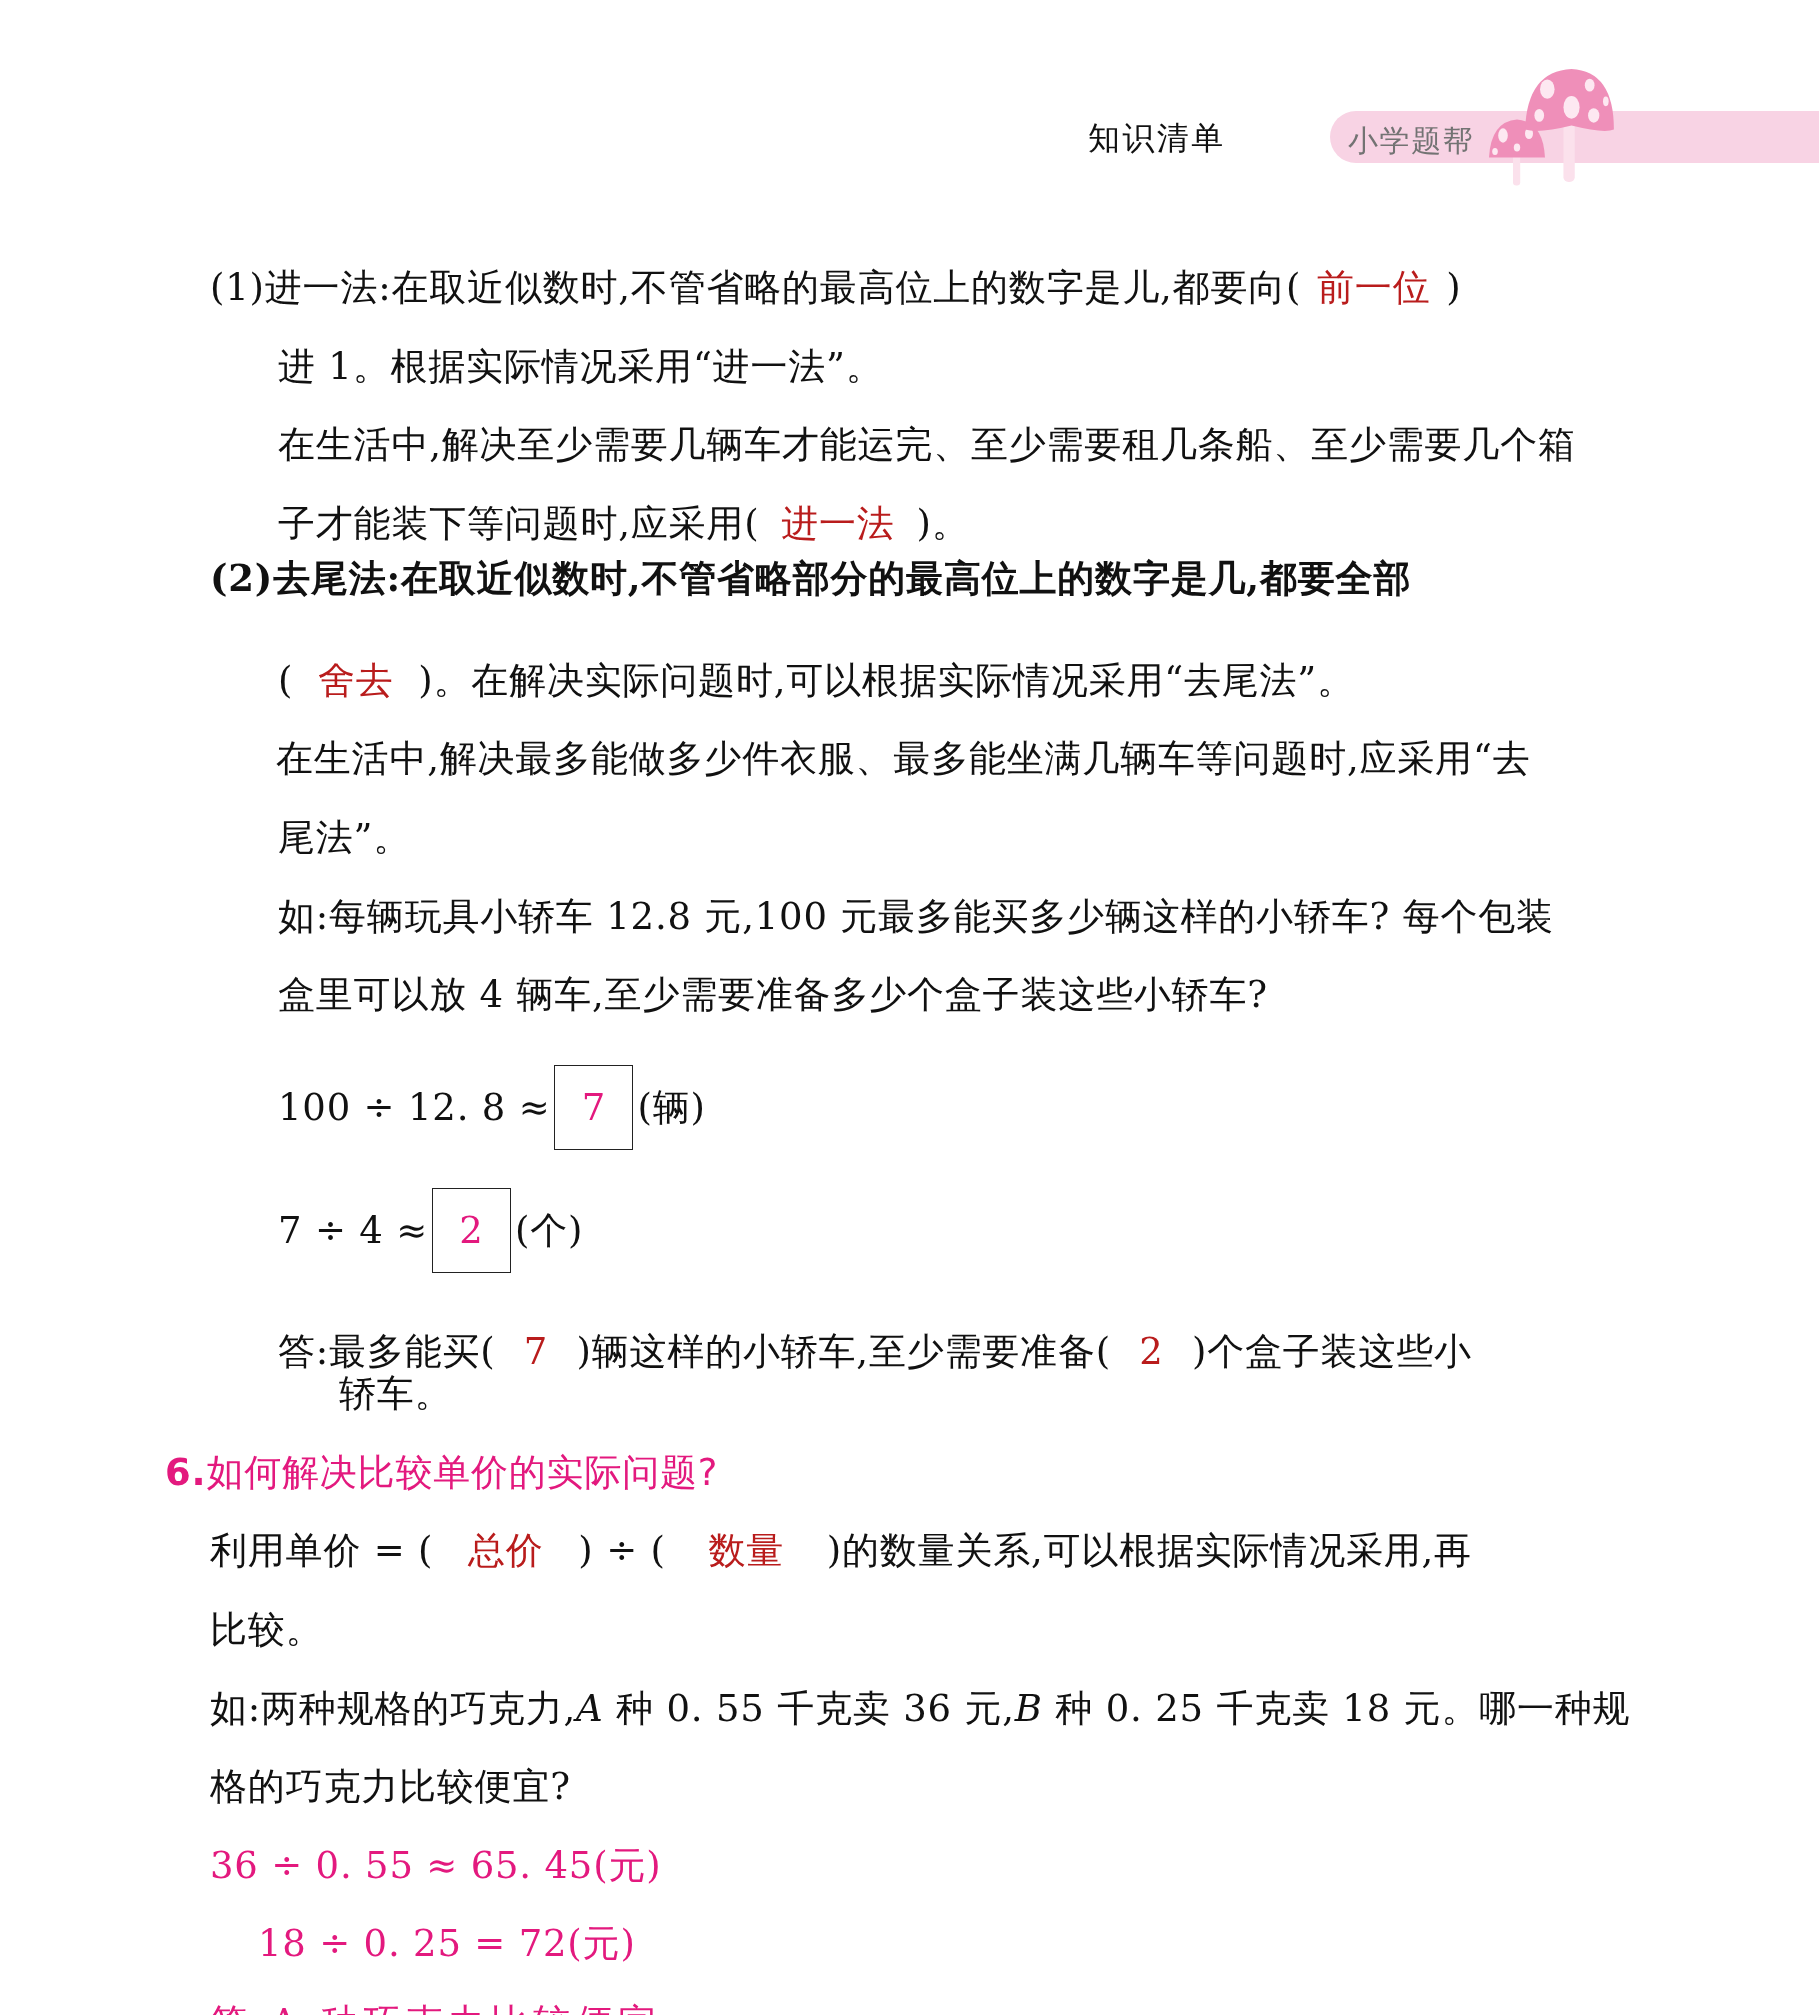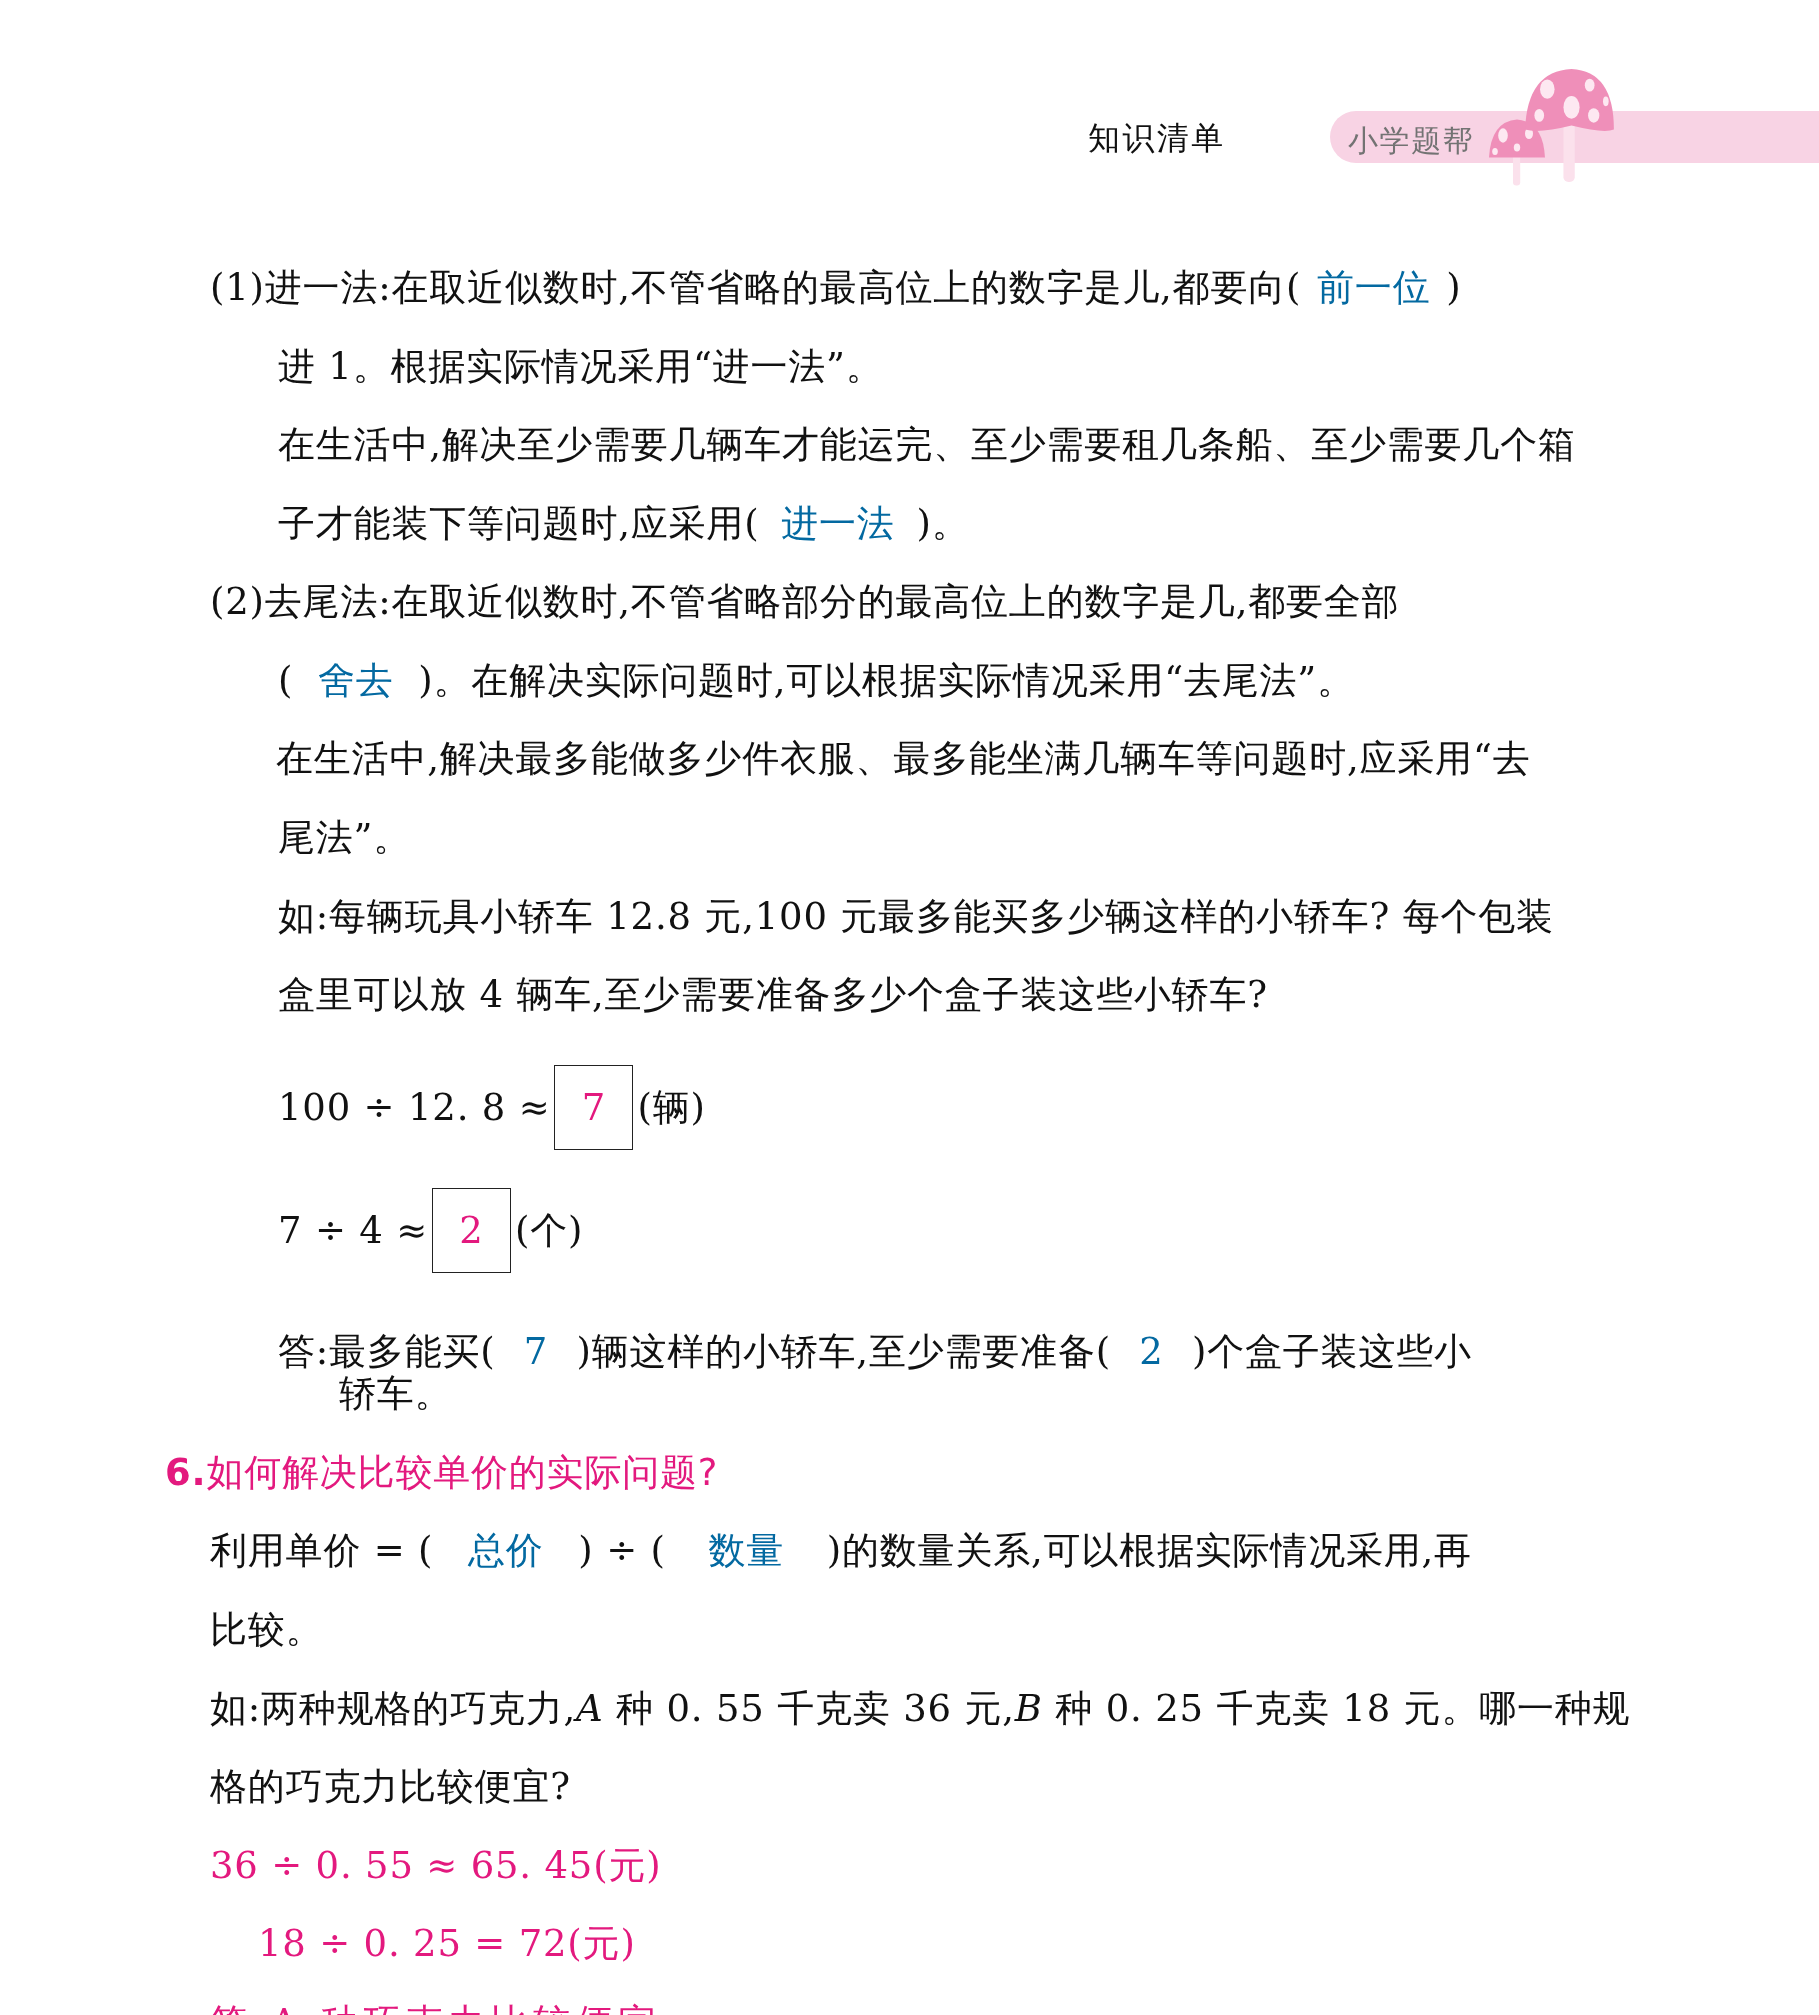--- a/index.html
+++ b/index.html
@@ -74,21 +74,21 @@
     }
     .section-title {
       font-family: "DejaVu Sans", "Liberation Sans", sans-serif;
       color: #e3197e;
       font-size: 37px;
     }
     .section-num {
       font-weight: bold;
     }
     .answer {
-      color: #0369a1;
+      color: #b91c1c;
       font-family: "DejaVu Serif", "Liberation Serif", serif;
       display: inline-block;
       text-align: center;
     }
     .box {
       display: inline-block;
       width: 77px;
       height: 83px;
       border: 1.6px solid #222;
       vertical-align: middle;
@@ -138,21 +138,21 @@
   </div>
 
   <div class="line" style="left:278px; top:343px;">进 1。根据实际情况采用“进一法”。</div>
 
   <div class="line" style="left:278px; top:421px;">在生活中,解决至少需要几辆车才能运完、至少需要租几条船、至少需要几个箱</div>
 
   <div class="line" style="left:278px; top:500px;">
     <span>子才能装下等问题时,应采用(</span><span class="answer" style="width:157px;">进一法</span><span>)。</span>
   </div>
 
-  <div class="line" style="left:210px; top:578px;">(2)去尾法:在取近似数时,不管省略部分的最高位上的数字是几,都要全部</div>
+  <div class="line" style="left:210px; top:554px;font-weight:bold;">(2)去尾法:在取近似数时,不管省略部分的最高位上的数字是几,都要全部</div>
 
   <div class="line" style="left:278px; top:657px;">
     <span>(</span><span class="answer" style="width:125px;">舍去</span><span>)。在解决实际问题时,可以根据实际情况采用“去尾法”。</span>
   </div>
 
   <div class="line" style="left:276px; top:735px;">在生活中,解决最多能做多少件衣服、最多能坐满几辆车等问题时,应采用“去</div>
 
   <div class="line" style="left:278px; top:814px;">尾法”。</div>
 
   <div class="line" style="left:278px; top:893px;">如:每辆玩具小轿车 12.8 元,100 元最多能买多少辆这样的小轿车? 每个包装</div>

